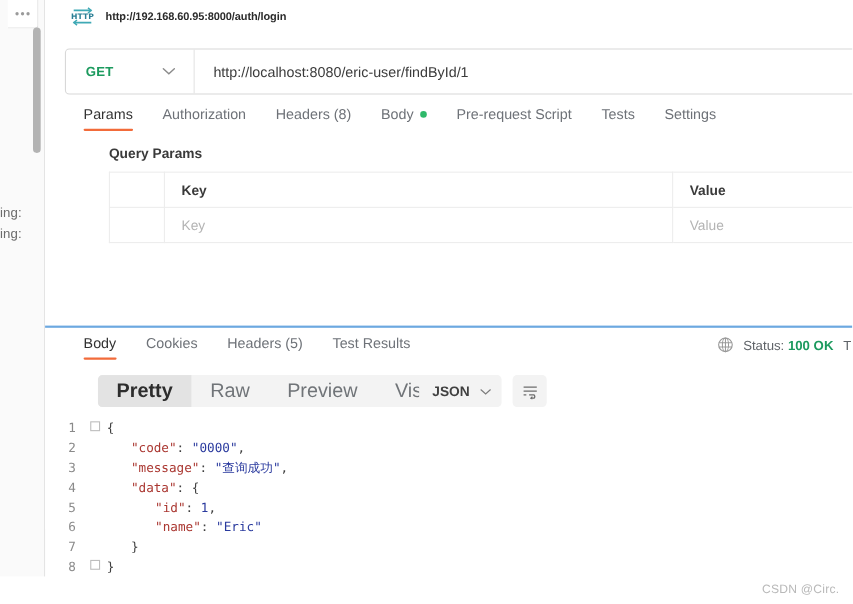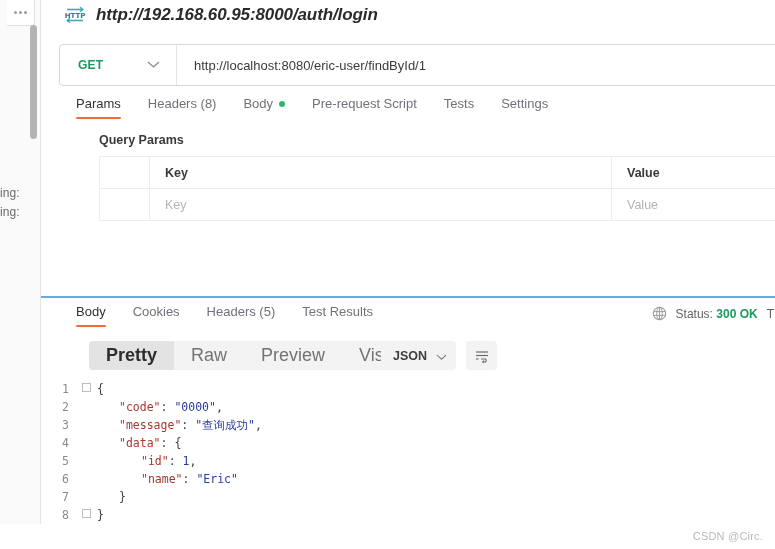--- a/index.html
+++ b/index.html
@@ -72,26 +72,25 @@
     display: flex; align-items: center;
     padding-left: 23px;
   }
   .http-icon {
     width: 22px; height: 18px;
     flex: 0 0 auto;
     display: block;
     margin-right: 10px;
   }
   .doc-title {
-    font-size: 17px;
+    font-size: 10px;
     font-weight: bold;
     color: #2b2b2b;
     letter-spacing: -0.1px;
     white-space: nowrap;
-    font-style: italic;
   }
 
   
   .url-bar {
     position: absolute; left: 18px; top: 44px;
     width: 760px; height: 42px;
     border: 1px solid #d8d8d8;
     border-radius: 4px;
     background: #ffffff;
     display: flex; align-items: stretch;
@@ -327,20 +326,23 @@
             <path d="M1.5 1.5 L6.5 6 L11.5 1.5" stroke="#8b8b8b" stroke-width="1.3" fill="none" stroke-linecap="round"></path>
           </svg>
         </span>
       </div>
       <div class="url-input">http://localhost:8080/eric-user/findById/1</div>
     </div>
 
     <div class="req-tabs">
       <div class="rtab active">
         <span>Params</span>
+      </div>
+      <div class="rtab">
+        <span>Authorization</span>
       </div>
       <div class="rtab">
         <span>Headers (8)</span>
       </div>
       <div class="rtab">
         <span>Body</span>
         <span class="green-dot"></span>
       </div>
       <div class="rtab">
         <span>Pre-request Script</span>
@@ -387,21 +389,21 @@
         <span>Test Results</span>
       </div>
     </div>
 
     <div class="res-right">
       <svg class="globe-icon" width="15" height="15" viewBox="0 0 16 16">
         <circle cx="8" cy="8" r="6.6" stroke="#9a9a9a" stroke-width="1.1" fill="none"></circle>
         <ellipse cx="8" cy="8" rx="3" ry="6.6" stroke="#9a9a9a" stroke-width="1" fill="none"></ellipse>
         <path d="M1.6 6 L14.4 6 M1.6 10 L14.4 10 M8 1.4 L8 14.6" stroke="#9a9a9a" stroke-width="1" fill="none"></path>
       </svg>
-      <span class="status-text"><span>Status:</span> <span class="status-ok">300 OK</span></span>
+      <span class="status-text"><span>Status:</span> <span class="status-ok">100 OK</span></span>
       <span class="status-more">T</span>
     </div>
 
     <div class="seg">
       <div class="seg-item active">Pretty</div>
       <div class="seg-item">Raw</div>
       <div class="seg-item">Preview</div>
       <div class="seg-item">Visualize</div>
     </div>
 

